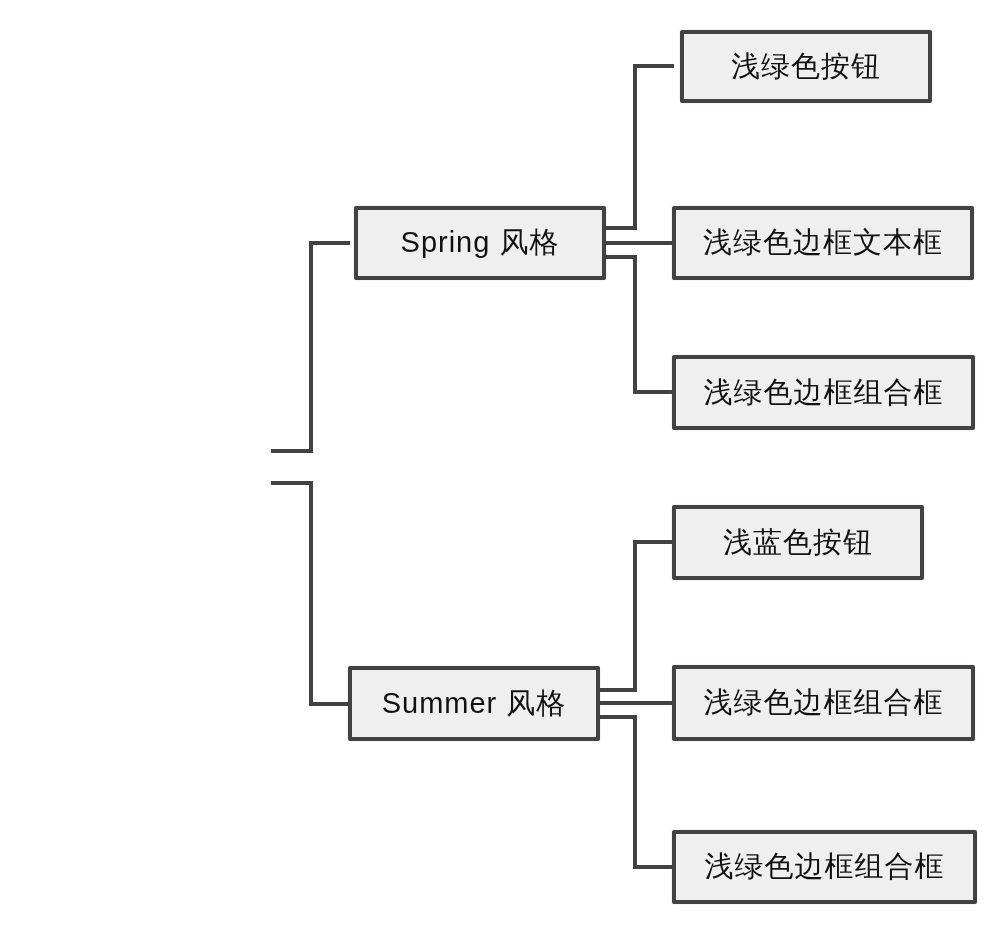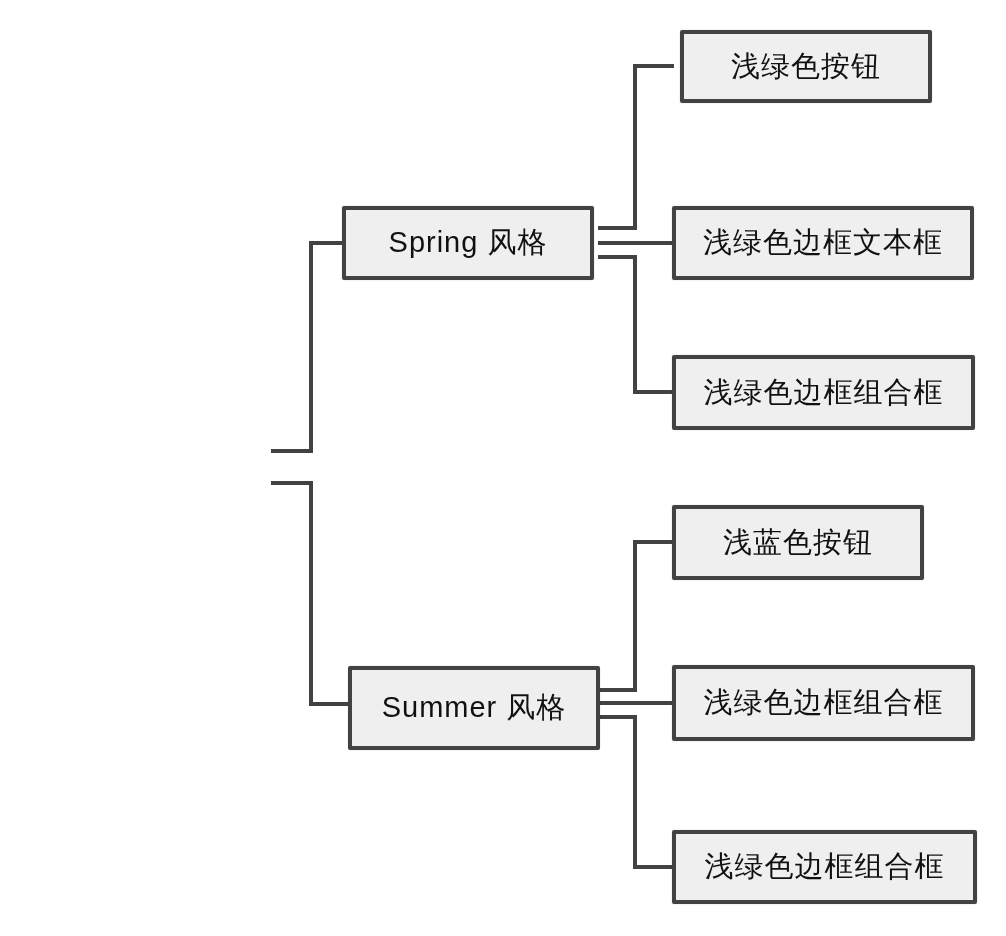--- a/index.html
+++ b/index.html
@@ -37,22 +37,22 @@
     align-items: center;
     justify-content: center;
     font-size: 29px;
     color: #111111;
     letter-spacing: 1px;
     white-space: nowrap;
     box-shadow: 0 0 2px rgba(0,0,0,0.15);
   }
   
   .n-root           { left: 22px;  top: 428px; width: 251px; height: 75px; }
-  .n-spring         { left: 342px; top: 206px; width: 252px; height: 74px; }
-  .n-summer         { left: 348px; top: 666px; width: 252px; height: 84px; }
+  .n-spring         { left: 354px; top: 206px; width: 252px; height: 74px; }
+  .n-summer         { left: 348px; top: 666px; width: 252px; height: 75px; }
   .n-spring-c1      { left: 664px; top: 30px;  width: 252px; height: 73px; margin-left: 16px; }
   .n-spring-c2      { left: 672px; top: 206px; width: 302px; height: 74px; font-family: Liberation Mono, monospace; }
   .n-spring-c3      { left: 672px; top: 355px; width: 303px; height: 75px; }
   .n-summer-c1      { left: 672px; top: 505px; width: 252px; height: 75px; text-align: right; }
   .n-summer-c2      { left: 672px; top: 665px; width: 303px; height: 76px; }
   .n-summer-c3      { left: 672px; top: 830px; width: 305px; height: 74px; }
 </style>
 </head>
 <body>
 

